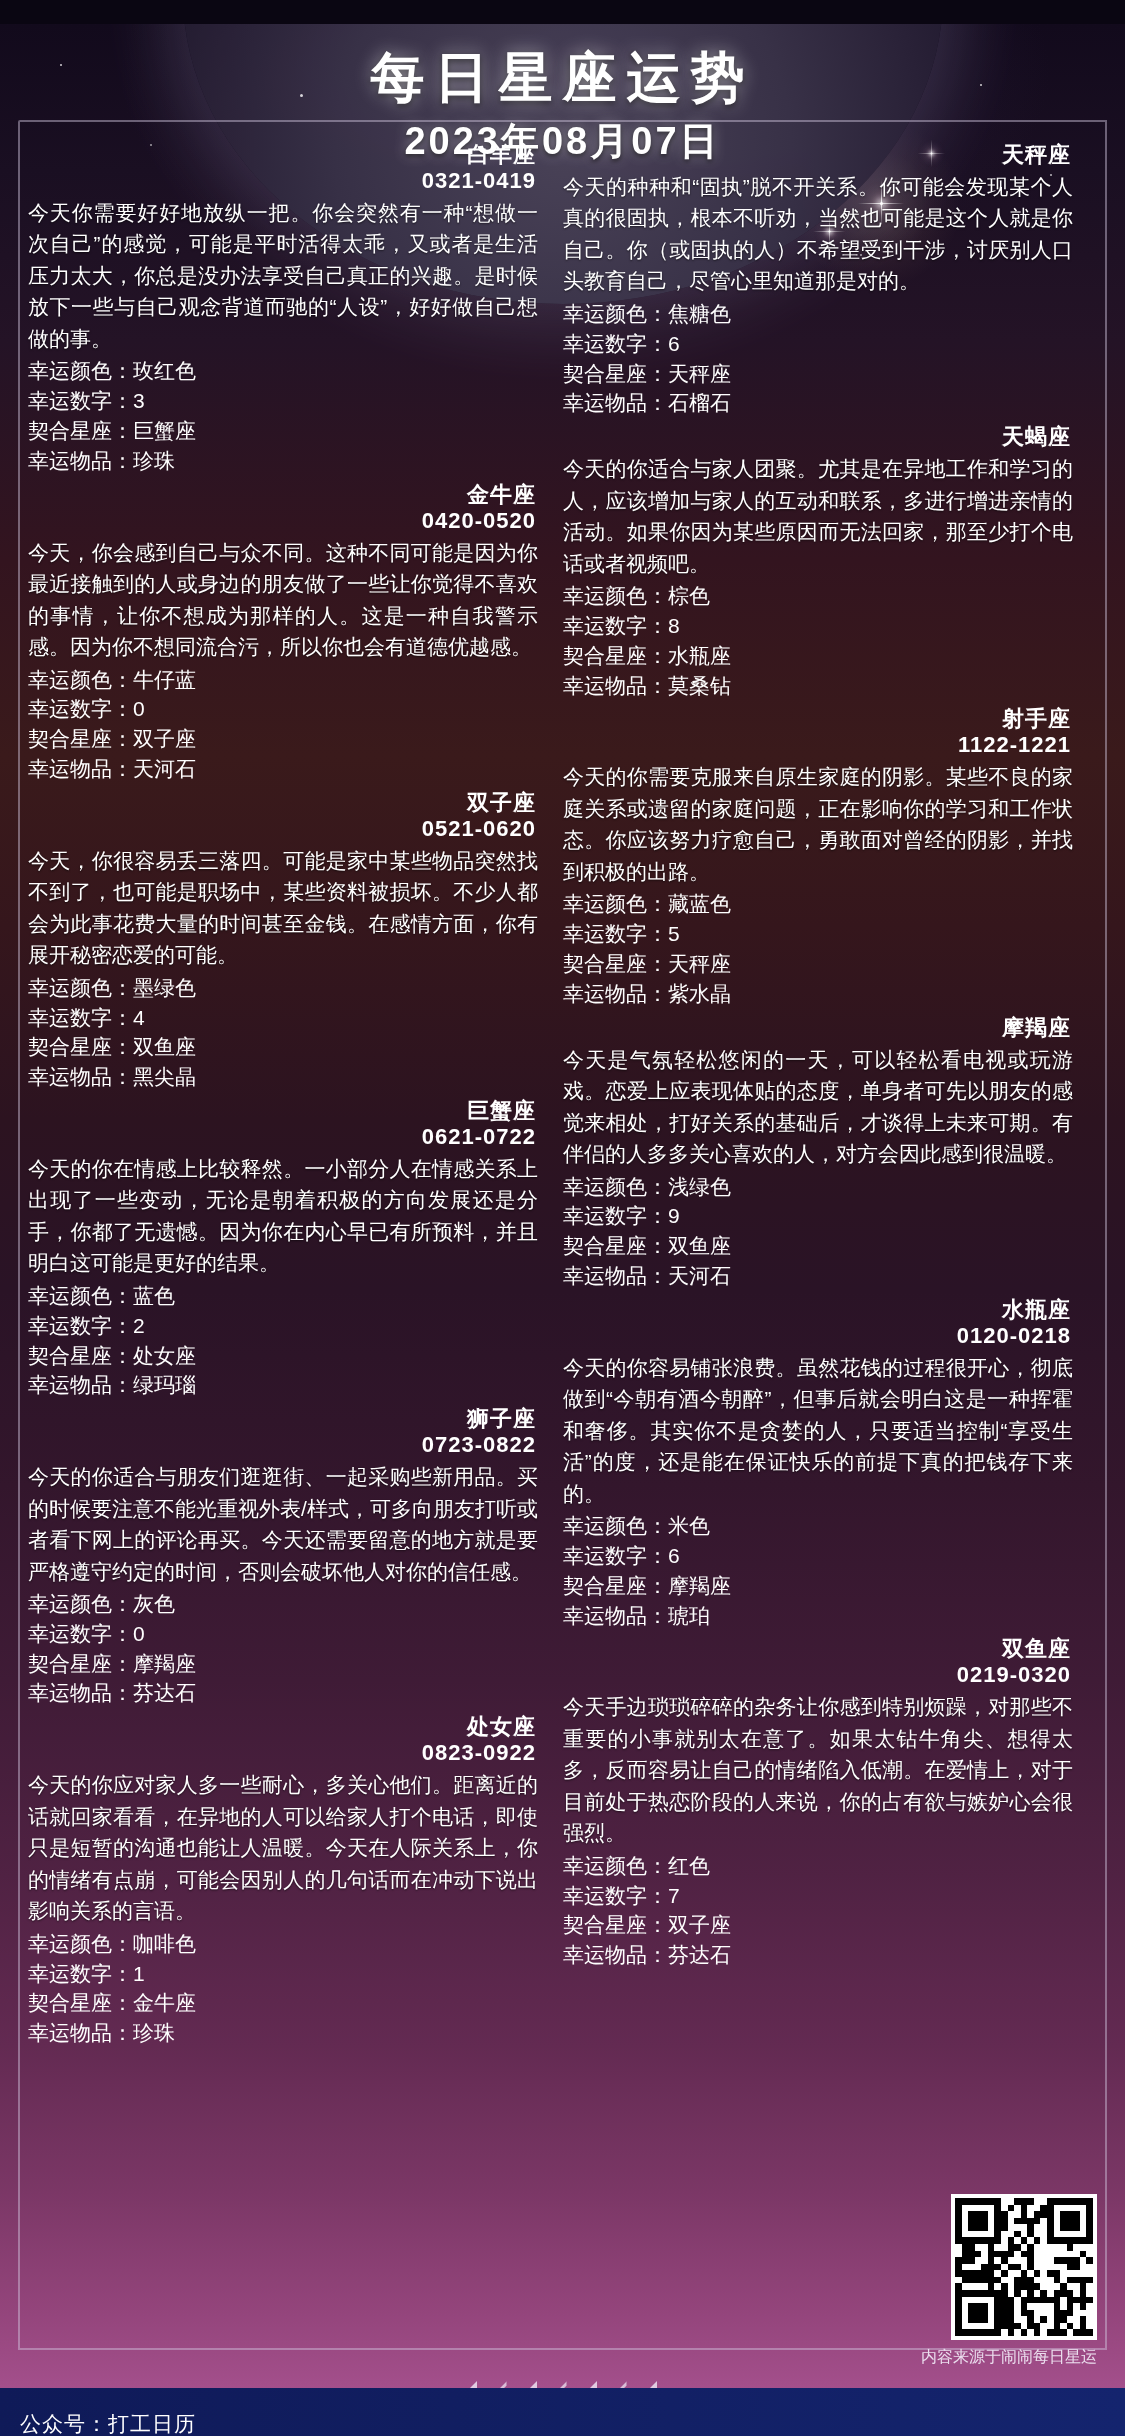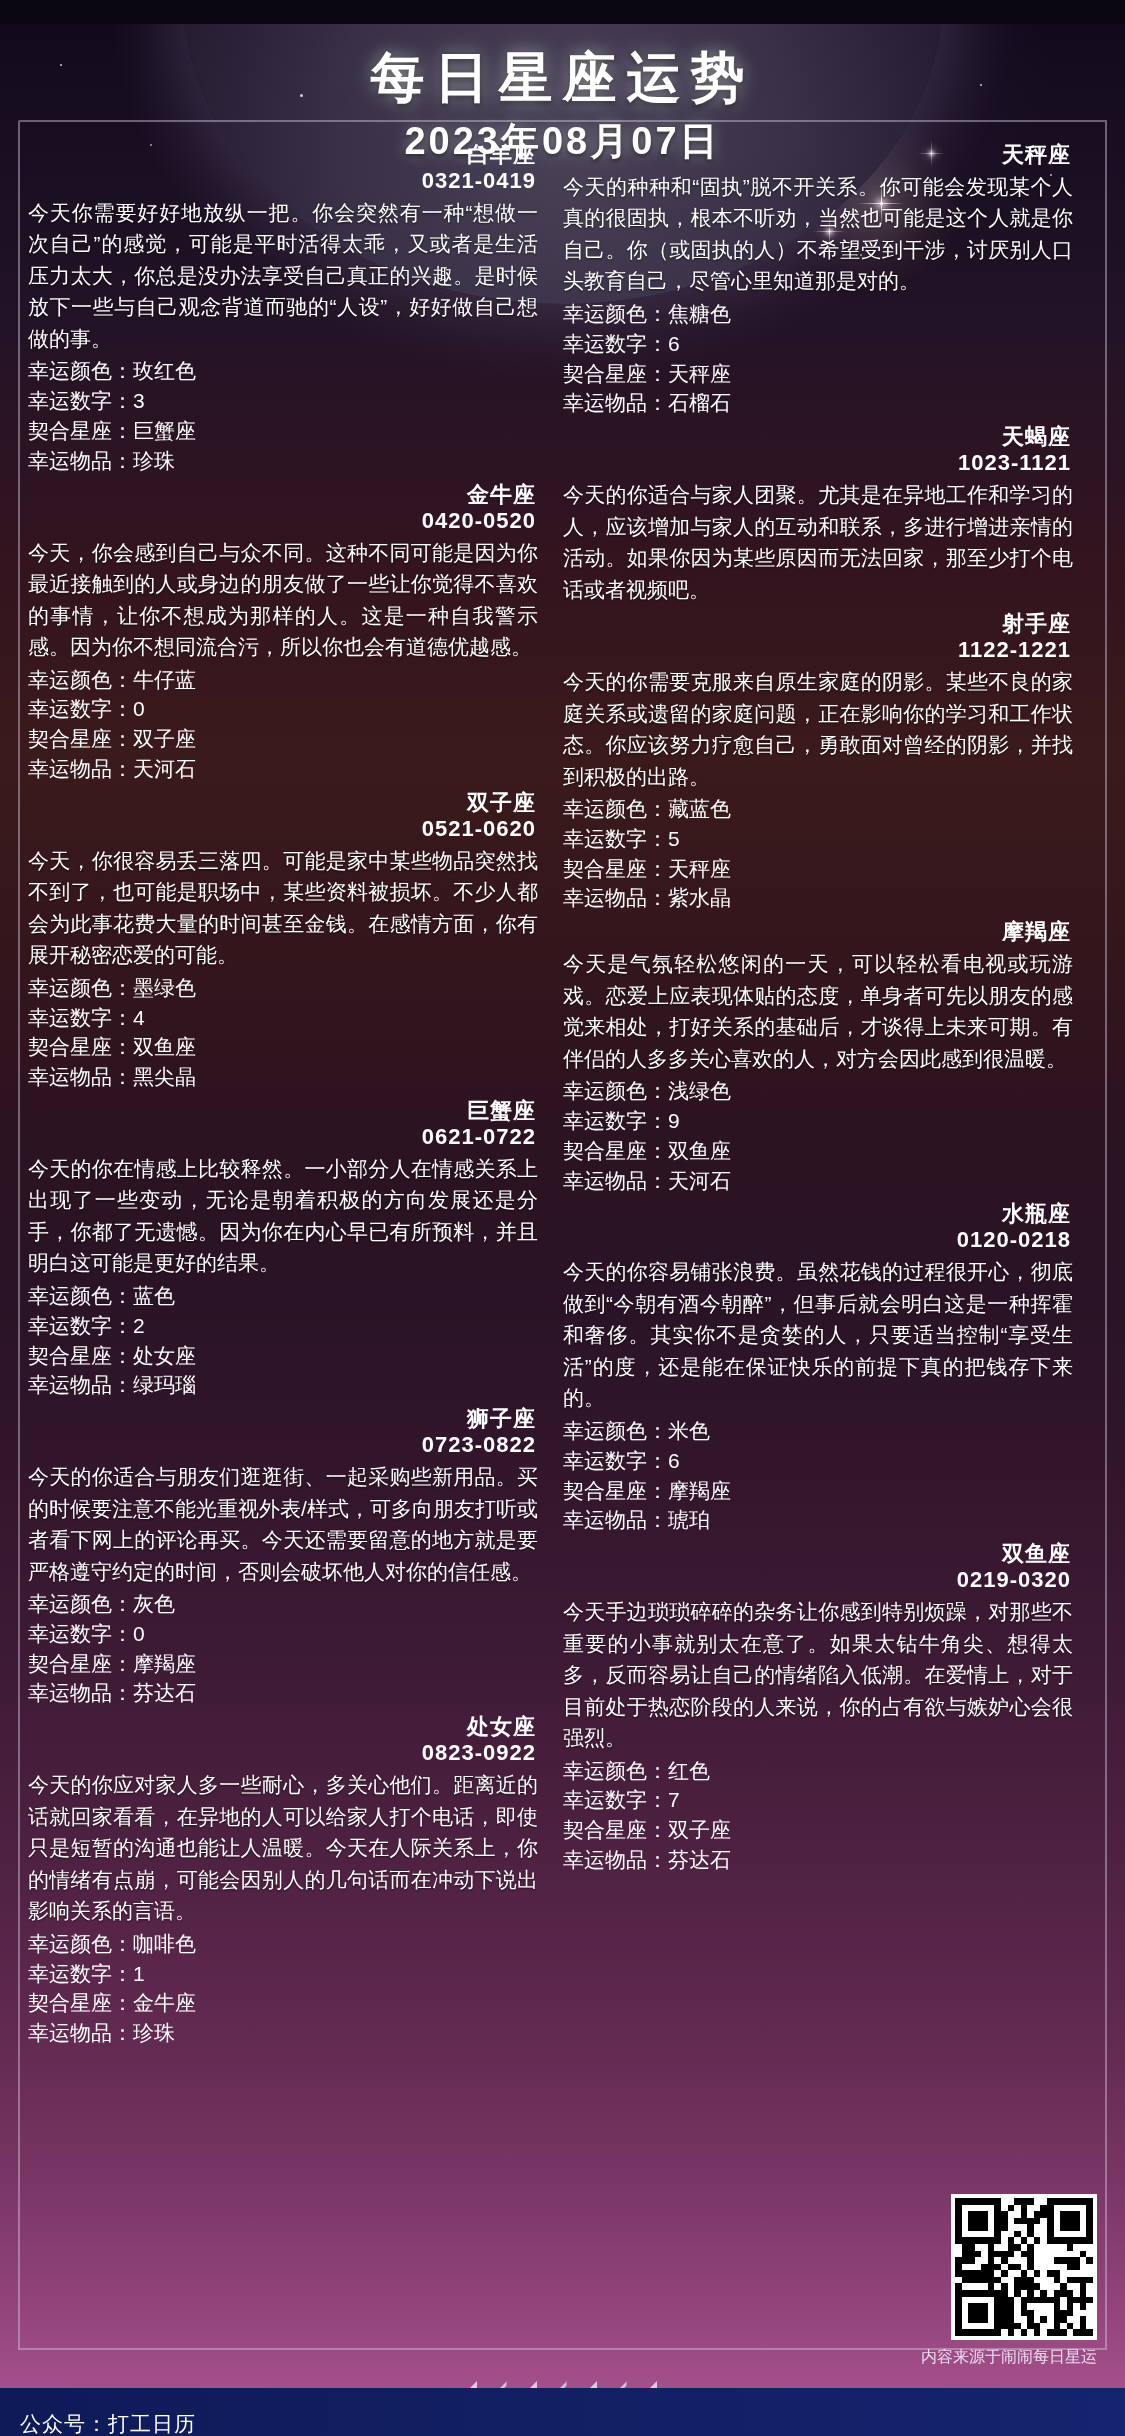--- a/index.html
+++ b/index.html
@@ -269,23 +269,28 @@
           <div class="attr"><span class="k">幸运颜色：</span><span class="v">焦糖色</span></div>
           <div class="attr"><span class="k">幸运数字：</span><span class="v">6</span></div>
           <div class="attr"><span class="k">契合星座：</span><span class="v">天秤座</span></div>
           <div class="attr"><span class="k">幸运物品：</span><span class="v">石榴石</span></div>
         </div>
       </div>
 
       <div class="sign">
         <div class="sign-head">
           <div class="sign-name">天蝎座</div>
-          <div class="sign-range">1023-1121</div>
         </div>
         <div class="sign-text">今天的你适合与家人团聚。尤其是在异地工作和学习的人，应该增加与家人的互动和联系，多进行增进亲情的活动。如果你因为某些原因而无法回家，那至少打个电话或者视频吧。</div>
+        <div class="sign-attrs">
+          <div class="attr"><span class="k">幸运颜色：</span><span class="v">棕色</span></div>
+          <div class="attr"><span class="k">幸运数字：</span><span class="v">8</span></div>
+          <div class="attr"><span class="k">契合星座：</span><span class="v">水瓶座</span></div>
+          <div class="attr"><span class="k">幸运物品：</span><span class="v">莫桑钻</span></div>
+        </div>
       </div>
 
       <div class="sign">
         <div class="sign-head">
           <div class="sign-name">射手座</div>
           <div class="sign-range">1122-1221</div>
         </div>
         <div class="sign-text">今天的你需要克服来自原生家庭的阴影。某些不良的家庭关系或遗留的家庭问题，正在影响你的学习和工作状态。你应该努力疗愈自己，勇敢面对曾经的阴影，并找到积极的出路。</div>
         <div class="sign-attrs">
           <div class="attr"><span class="k">幸运颜色：</span><span class="v">藏蓝色</span></div>

